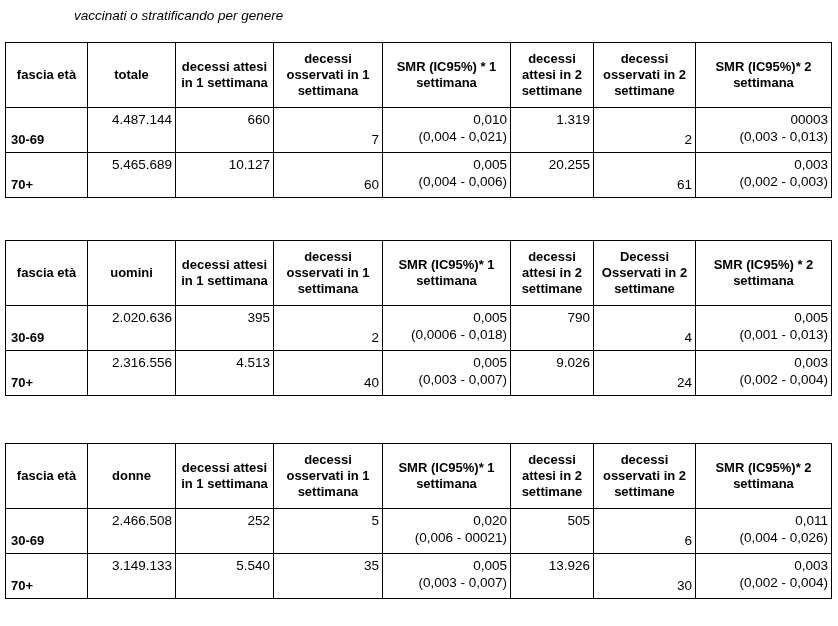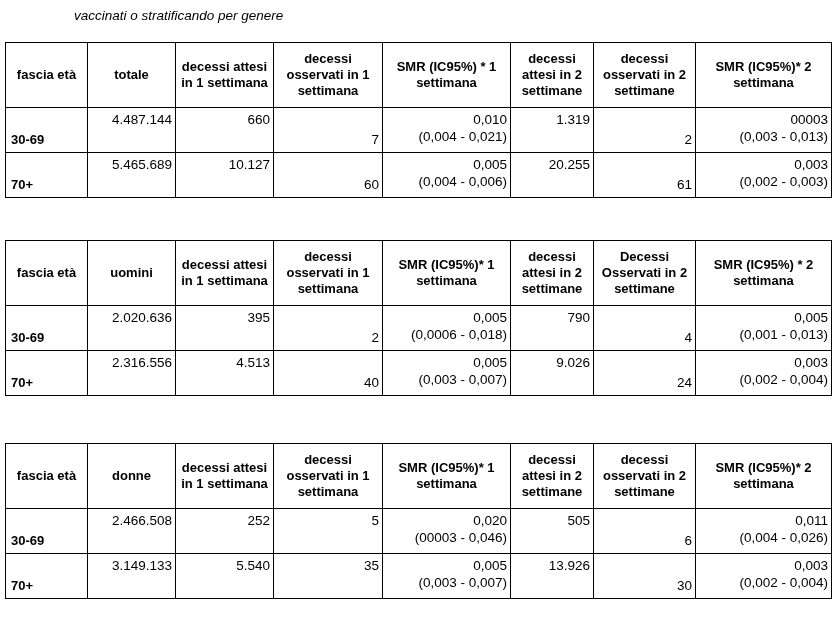--- a/index.html
+++ b/index.html
@@ -152,21 +152,21 @@
       <th>decessi attesi in 2 settimane</th>
       <th>decessi osservati in 2 settimane</th>
       <th>SMR (IC95%)* 2 settimana</th>
     </tr>
     <tr>
       <td class="label">30-69</td>
       <td class="vt">2.466.508</td>
       <td class="vt">252</td>
       <td class="vt">5</td>
       <td class="smr">0,020
-(00003 - 0,046)</td>
+(0,006 - 00021)</td>
       <td class="vt">505</td>
       <td class="vb">6</td>
       <td class="smr">0,011
 (0,004 - 0,026)</td>
     </tr>
     <tr>
       <td class="label">70+</td>
       <td class="vt">3.149.133</td>
       <td class="vt">5.540</td>
       <td class="vt">35</td>

